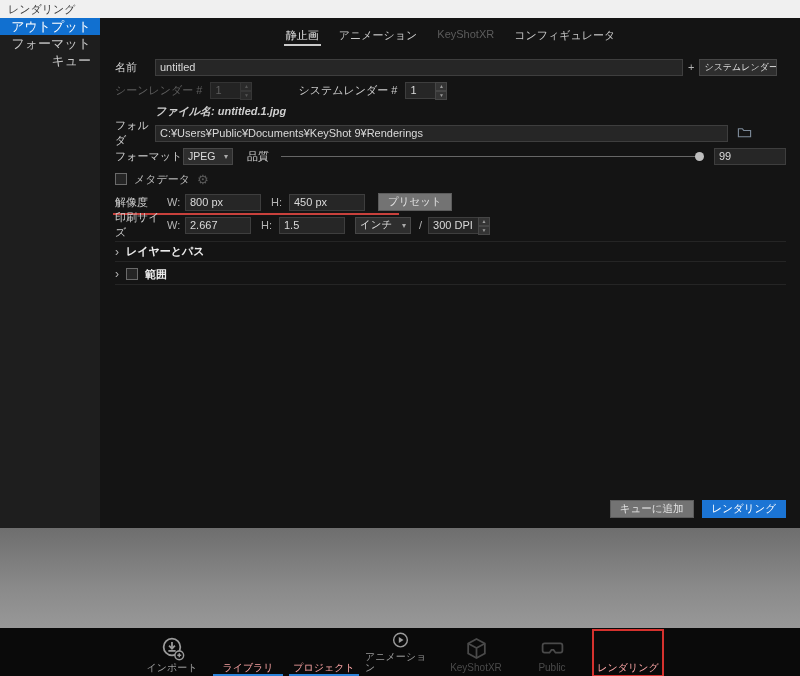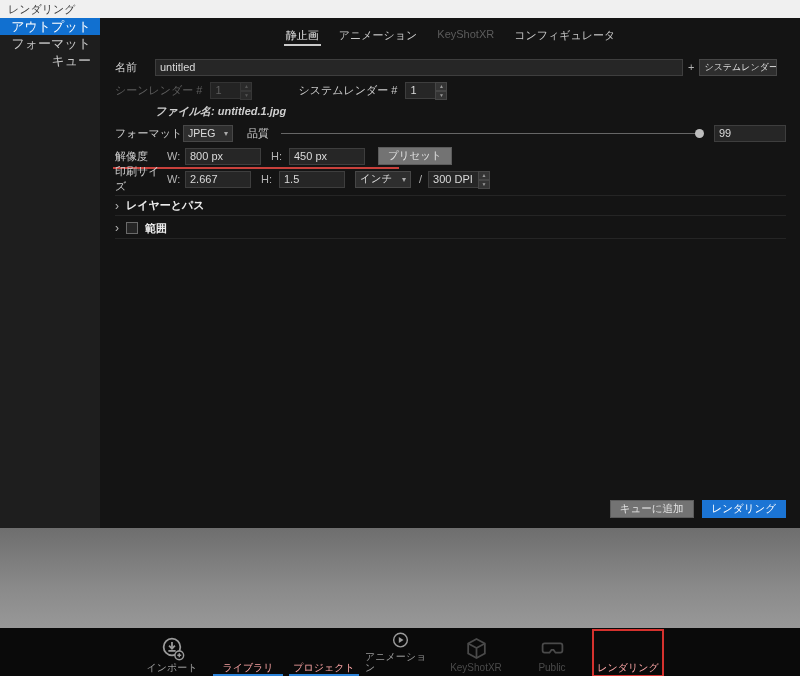--- a/index.html
+++ b/index.html
@@ -161,35 +161,49 @@
           <input class="inp spin-val" value="1" style="">
           <span class="arrows">
             <span class="ar">▲</span>
             <span class="ar">▼</span>
           </span>
         </span>
       </div>
 
       <div class="filename">ファイル名: untitled.1.jpg</div>
 
+      <div class="row">
+        <span class="lbl w-label">フォルダ</span>
+        <input class="inp folder-input" value="C:¥Users¥Public¥Documents¥KeyShot 9¥Renderings" style="">
+        <button class="folder-btn">
+          <svg viewBox="0 0 16 16" width="15" height="15">
+            <path d="M1.5 4h4.2l1.4 1.8h7.4v6.7H1.5z" fill="none" stroke="#7d8a99" stroke-width="1.2"></path>
+          </svg>
+        </button>
+      </div>
 
       <div class="row">
         <span class="lbl fmt-label">フォーマット</span>
         <span class="select fmt-select">
           <span>JPEG</span>
           <span class="arr">▾</span>
         </span>
         <span class="lbl q-label">品質</span>
         <span class="slider">
           <span class="track"></span>
           <span class="handle"></span>
         </span>
         <input class="inp q-input" value="99" style="">
       </div>
 
+      <div class="row indent">
+        <span class="cb"></span>
+        <span class="meta-lbl">メタデータ</span>
+        <span class="gear">⚙</span>
+      </div>
 
       <div class="row">
         <span class="lbl res-label">解像度</span>
         <span class="wh-label">W:</span>
         <input class="inp res-input" value="800 px" style="">
         <span class="wh-label">H:</span>
         <input class="inp res-input" value="450 px" style="">
         <button class="btn dark preset-btn">プリセット</button>
         <span class="res-underline"></span>
       </div>

